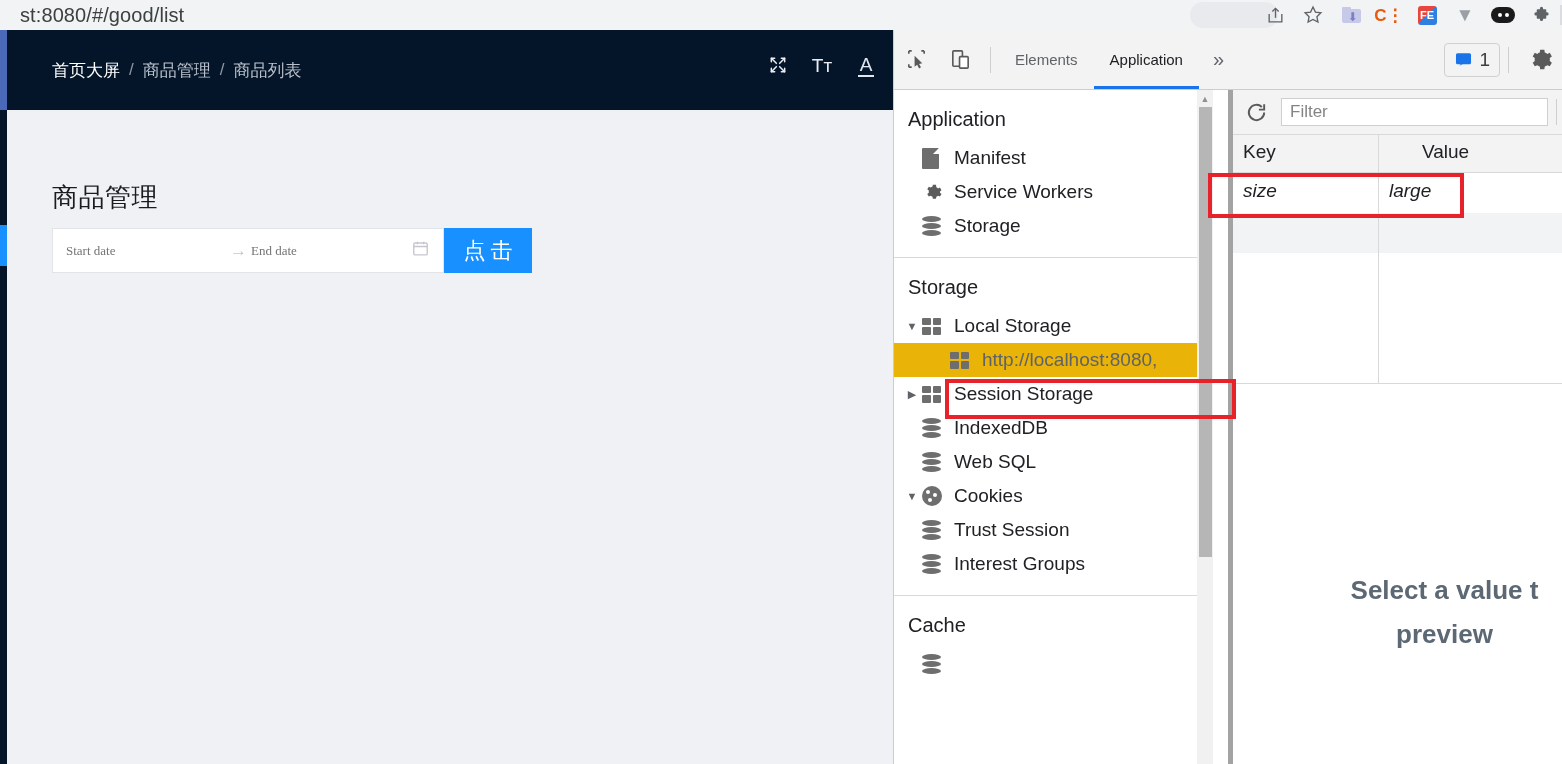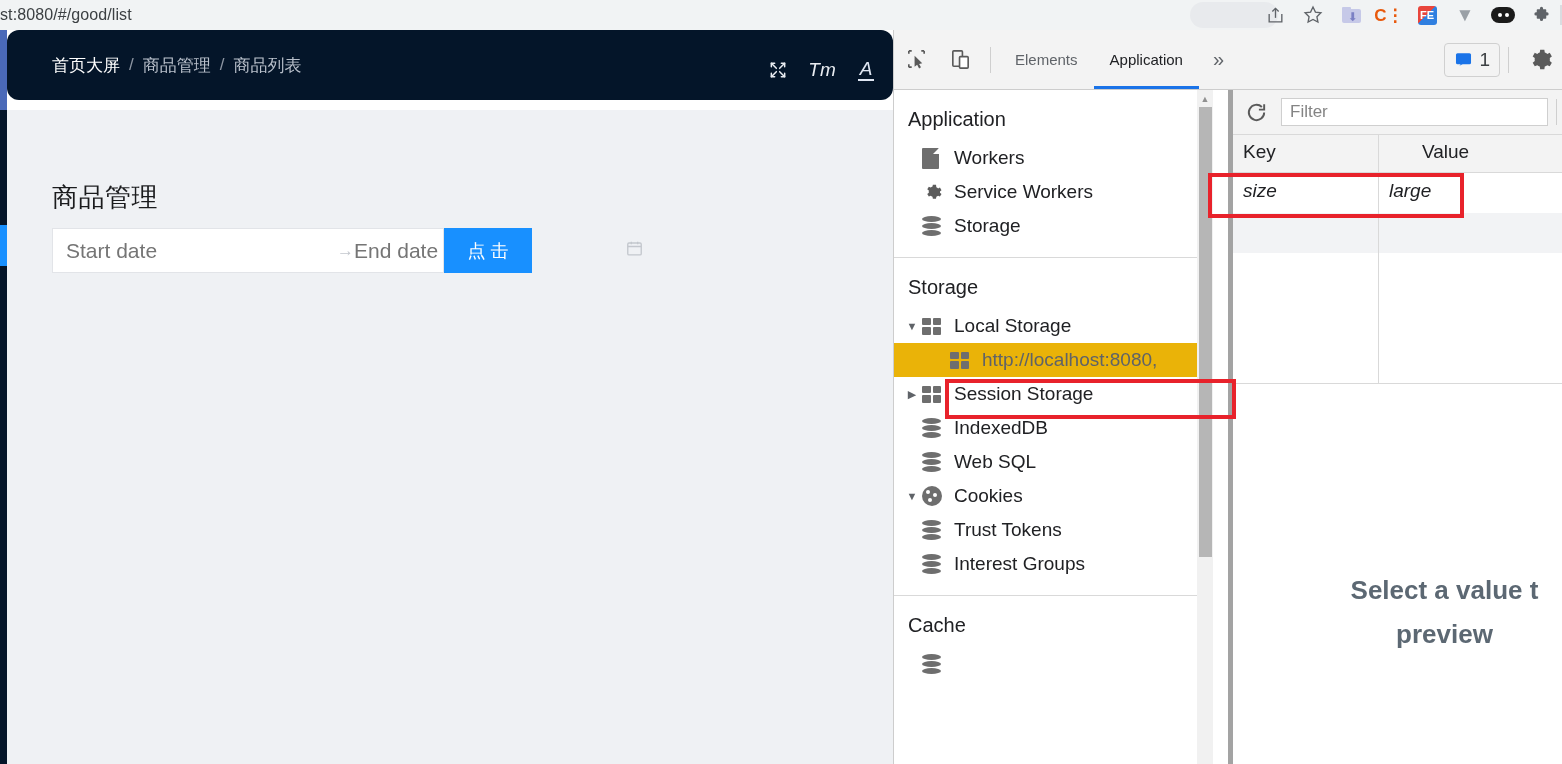--- a/index.html
+++ b/index.html
@@ -10,22 +10,22 @@
     background: #ffffff;
   }
 
   
   .browser-bar {
     position: absolute; left: 0; top: 0; width: 1562px; height: 30px;
     background: #f1f3f4;
     display: flex; align-items: center;
   }
   .url-text {
-    font-size: 16px; color: #3c4043; line-height: 30px;
-    padding-left: 0px; white-space: nowrap; letter-spacing: .1px;
+    font-size: 20px; color: #3c4043; line-height: 30px;
+    padding-left: 0px; white-space: nowrap; letter-spacing: .1px; margin-left: 20px;
   }
   .ext-icons {
     position: absolute; right: 0; top: 0; height: 30px;
     display: flex; align-items: center; gap: 0px;
   }
   .ext-icon {
     width: 38px; height: 28px;
     display: flex; align-items: center; justify-content: center;
     font-size: 15px; color: #5f6368;
   }
@@ -70,37 +70,37 @@
   }
   .rail-block-top {
     position:absolute;left:0;top:0;width:7px;height:80px;background:#4a69b8;
   }
   .rail-block-active {
     position:absolute;left:0;top:195px;width:7px;height:41px;background:#1890ff;
   }
 
   
   .app-header {
-    position:absolute; left:7px; top:30px; width:886px; height:70px;
+    position:absolute; left:7px; top:30px; width:886px; height:80px;
     background:#041529;
-    display:flex; align-items:center;border-radius:12px;
+    display:flex; align-items:center;
   }
   .breadcrumb {
     margin-left:45px; font-size:17px; color:#ced4de;
     display:flex; align-items:center; gap:0px; white-space:nowrap;
   }
   .crumb { color:#ffffff; }
   .crumb.muted { color:#b9c0cb; }
   .crumb-sep { color:#8d96a3; padding:0 9px; }
   .header-tools {
     position:absolute; right:12px; top:0; height:80px;
     display:flex; align-items:center; gap:14px; color:#e6e9ee;
   }
-  .ht-btn { width:30px;height:30px;display:flex;align-items:center;justify-content:center;
-            font-size:19px;color:#e9ecf1;font-style:italic; }
+  .ht-btn { width:30px;height:30px;display:flex;align-items:flex-start;justify-content:center;
+            font-size:19px;color:#e9ecf1; }
   .ht-A {
     font-size:19px; color:#dfe6f2; border-bottom:2px solid #dfe6f2; line-height:20px;
     padding:0 2px;
   }
 
   
   .page-body {
     position:absolute; left:7px; top:110px; width:886px; height:654px;
     background:#eff1f4;
   }
@@ -109,28 +109,28 @@
     font-size:26px; color:#1b1c1e; font-weight:400; letter-spacing:.5px;
   }
   .filter-row {
     position:absolute; left:45px; top:118px; display:flex; align-items:stretch;
   }
   .range-picker {
     width:392px; height:45px; background:#fff; border:1px solid #e2e4e8;
     display:flex; align-items:center; padding:0 13px; gap:0;
   }
   .rp-input {
-    flex:0 0 150px; font-size:21px; color:#c2410c; border:none; outline:none;
-    background:transparent; font-family:Liberation Sans, sans-serif;
+    flex:0 0 150px; font-size:13px; color:#c2410c; border:none; outline:none;
+    background:transparent; font-family:Liberation Serif, serif;
   }
   .rp-arrow { color:#c3c7cd; font-size:17px; width:40px; text-align:center; }
   .rp-cal { margin-left:auto; color:#c3c7cd; font-size:17px; }
   .btn-primary {
     width:88px; height:45px; background:#1890ff; color:#fff; border:none;
-    font-size:18px; letter-spacing:5px; cursor:pointer; text-indent:5px;
+    font-size:22px; letter-spacing:5px; cursor:pointer; text-indent:5px;
     font-family:"Liberation Sans",sans-serif;
   }
 
   
   .devtools {
     position:absolute; left:893px; top:30px; width:669px; height:734px;
     background:#ffffff; border-left:1px solid #cdcdcd;
   }
   .dt-toolbar {
     position:absolute; left:0; top:0; width:669px; height:60px;
@@ -405,21 +405,21 @@
   <div class="dt-tree">
 
     <div class="tree-section">
       <div class="tree-header">Application</div>
 
       <div class="tree-item indent1">
         <span class="tw blank">▸</span>
         <span class="ic">
             <span class="ic-doc"></span>
           </span>
-        <span>Workers</span>
+        <span>Manifest</span>
       </div>
 
       <div class="tree-item indent1">
         <span class="tw blank">▸</span>
         <span class="ic">
           <svg class="ic-gear" width="21" height="21" viewBox="0 0 24 24" fill="#5c5c5c">
             <path d="M12 9a3 3 0 100 6 3 3 0 000-6zm8.6 3c0-.4 0-.8-.1-1.2l1.8-1.4-1.8-3-2.1.9c-.6-.5-1.3-.9-2-1.2L16 3h-3.6l-.4 2.1c-.8.3-1.5.7-2.1 1.2l-2.1-.9-1.8 3L7.8 9.8a7 7 0 000 2.4L6 13.6l1.8 3 2.1-.9c.6.5 1.3.9 2.1 1.2l.4 2.1H16l.4-2.1c.7-.3 1.4-.7 2-1.2l2.1.9 1.8-3-1.8-1.4c.1-.4.1-.8.1-1.2z"></path>
           </svg>
         </span>
         <span>Service Workers</span>
@@ -518,21 +518,21 @@
 
       <div class="tree-item indent1">
         <span class="tw blank">▸</span>
         <span class="ic">
             <span class="ic-db">
               <i></i>
               <i></i>
               <i></i>
             </span>
           </span>
-        <span>Trust Tokens</span>
+        <span>Trust Session</span>
       </div>
 
       <div class="tree-item indent1">
         <span class="tw blank">▸</span>
         <span class="ic">
             <span class="ic-db">
               <i></i>
               <i></i>
               <i></i>
             </span>

